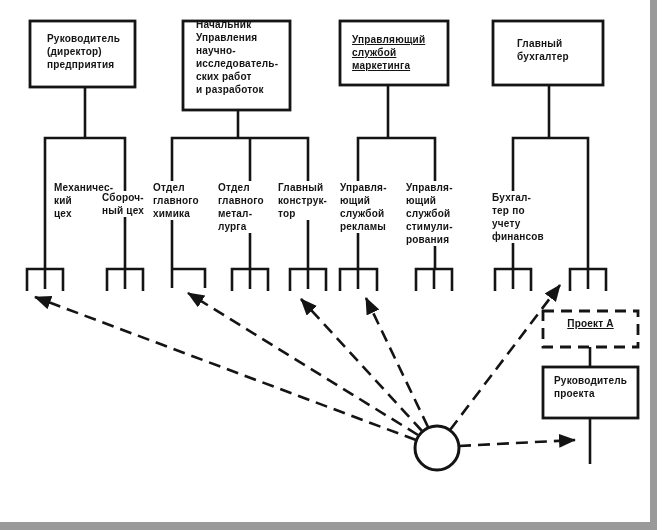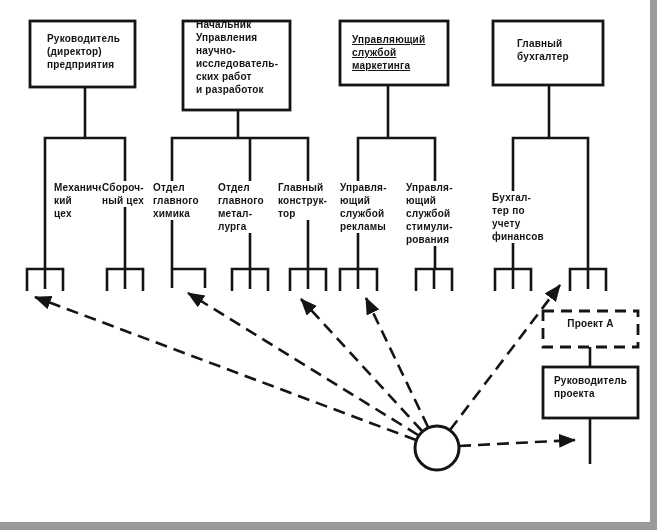--- a/index.html
+++ b/index.html
@@ -6,21 +6,21 @@
   .stage{
     position:relative;width:663px;height:530px;background:#ffffff;
     font-family:"Liberation Sans",sans-serif;overflow:hidden;
   }
   .lbl{
     position:absolute;font-size:10px;line-height:13px;font-weight:bold;
     color:#141414;white-space:pre-line;letter-spacing:0.2px;
   }
   .onwire{background:#ffffff;padding:0 1px;}
   .boxtxt{background:transparent;}
-  .center{text-align:center;}
+  .center{text-align:center;text-decoration:underline;}
   svg{position:absolute;left:0;top:0;}
   .frame-right{position:absolute;top:0;width:7px;height:530px;background:#9a9a9a;}
   .frame-bottom{position:absolute;left:0;height:8px;width:657px;background:#9a9a9a;}
 </style>
 </head>
 <body>
 
 <div class="stage">
 
   <svg width="663" height="530" viewBox="0 0 663 530">
@@ -109,21 +109,21 @@
 и разработок</div>
   <div class="lbl boxtxt" style="left:352px;top:33px;text-decoration:underline;">Управляющий
 службой
 маркетинга</div>
   <div class="lbl boxtxt" style="left:517px;top:37px;">Главный
 бухгалтер</div>
 
   <div class="lbl onwire" style="left:36px;top:181px;margin-left:17px;">Механичес-
 кий
 цех</div>
-  <div class="lbl onwire" style="left:101px;top:181px;">Сбороч-
+  <div class="lbl onwire" style="left:101px;top:191px;">Сбороч-
 ный цех</div>
   <div class="lbl onwire" style="left:152px;top:181px;">Отдел
 главного
 химика</div>
   <div class="lbl onwire" style="left:217px;top:181px;">Отдел
 главного
 метал-
 лурга</div>
   <div class="lbl onwire" style="left:277px;top:181px;">Главный
 конструк-

